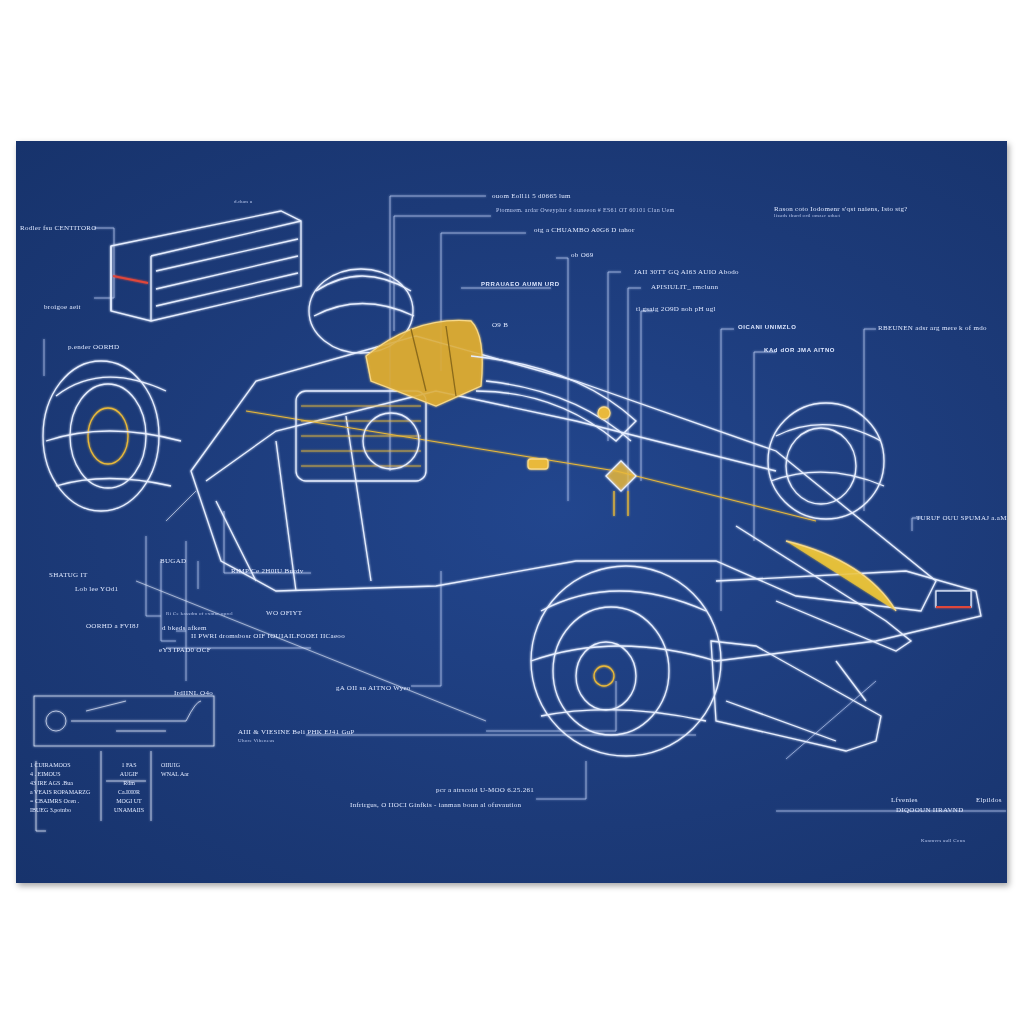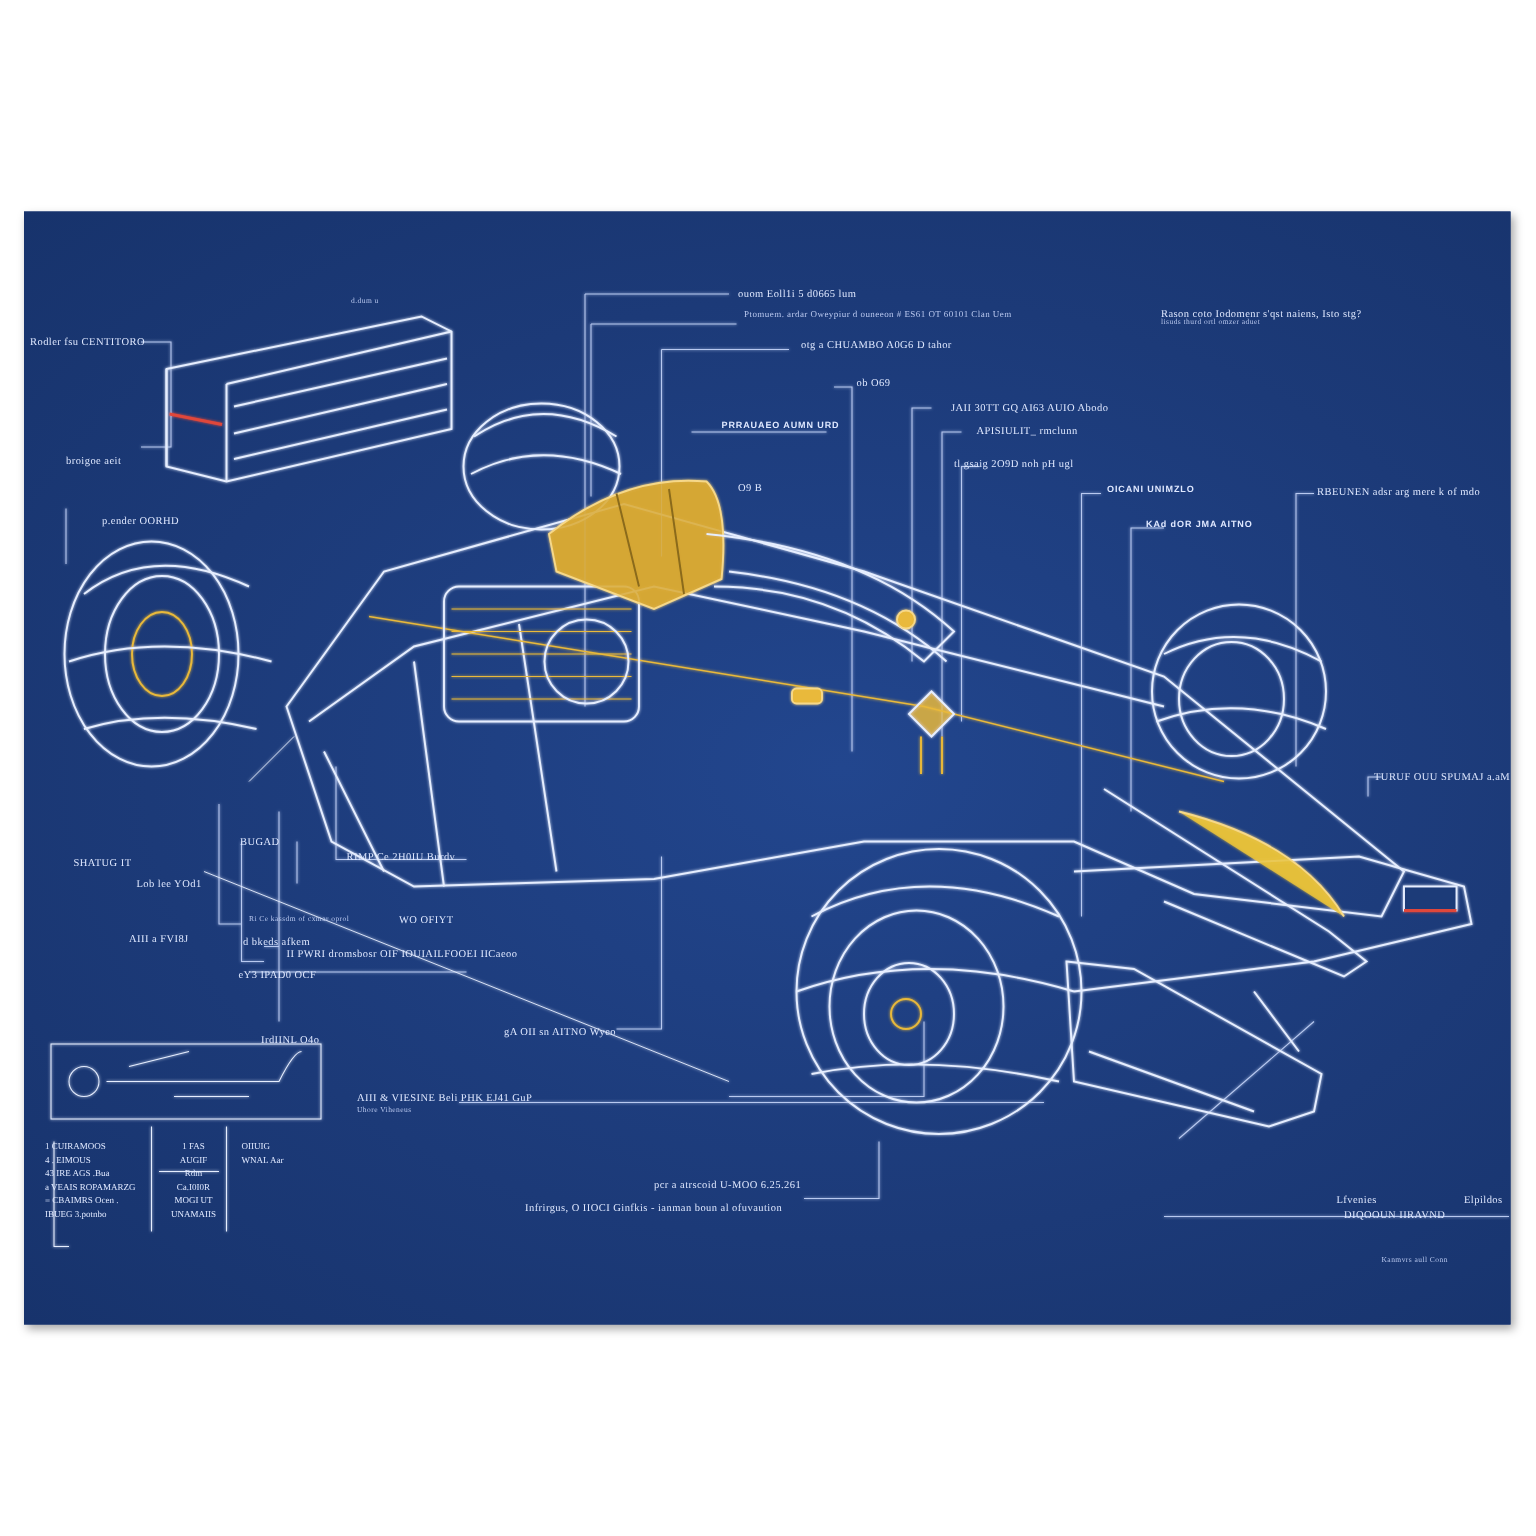--- a/index.html
+++ b/index.html
@@ -143,24 +143,24 @@
   <span class="lbl" style="left:476px;top:180px;">O9 B</span>
 
   <span class="lbl b" style="left:722px;top:183px;font-size:6px;">OICANI UNIMZLO</span>
   <span class="lbl b" style="left:748px;top:206px;font-size:6px;">KAd dOR JMA AITNO</span>
   <span class="lbl" style="left:862px;top:183px;">RBEUNEN adsr arg mere k of mdo</span>
   <span class="lbl" style="left:758px;top:64px;">Rason coto Iodomenr s'qst naiens, Isto stg?</span>
   <span class="lbl s" style="left:758px;top:72px;">lisuds thurd ortl omzer aduet</span>
   <span class="lbl" style="left:900px;top:373px;">TURUF OUU SPUMAJ a.aM</span>
 
   <span class="lbl" style="left:33px;top:430px;">SHATUG IT</span>
-  <span class="lbl" style="left:60px;top:444px;padding-left:15px;">Lob lee YOd1</span>
+  <span class="lbl" style="left:44px;top:444px;padding-left:15px;">Lob lee YOd1</span>
   <span class="lbl" style="left:144px;top:416px;">BUGAD</span>
   <span class="lbl" style="left:215px;top:426px;">RIMP Ce 2H0IU Burdv</span>
-  <span class="lbl" style="left:70px;top:481px;">AIII a FVI8J</span>
+  <span class="lbl" style="left:70px;top:481px;">OORHD a FVI8J</span>
   <span class="lbl" style="left:146px;top:483px;">d bkeds afkem</span>
   <span class="lbl s" style="left:150px;top:470px;">Ri  Ce kassdm of cxmar oprol</span>
   <span class="lbl" style="left:250px;top:468px;">WO OFIYT</span>
   <span class="lbl" style="left:175px;top:491px;">II PWRI dromsbosr OIF IOUIAILFOOEI IICaeoo</span>
   <span class="lbl" style="left:143px;top:505px;">eY3 IPAD0 OCF</span>
 
   <span class="lbl" style="left:320px;top:543px;">gA OII sn AITNO Wyeo</span>
   <span class="lbl" style="left:222px;top:587px;">AIII &amp; VIESINE Beli PHK EJ41 GuP</span>
   <span class="lbl s" style="left:222px;top:597px;">Uhore Viheneus</span>
   <span class="lbl" style="left:420px;top:645px;">pcr a atrscoid  U-MOO 6.25.261</span>

